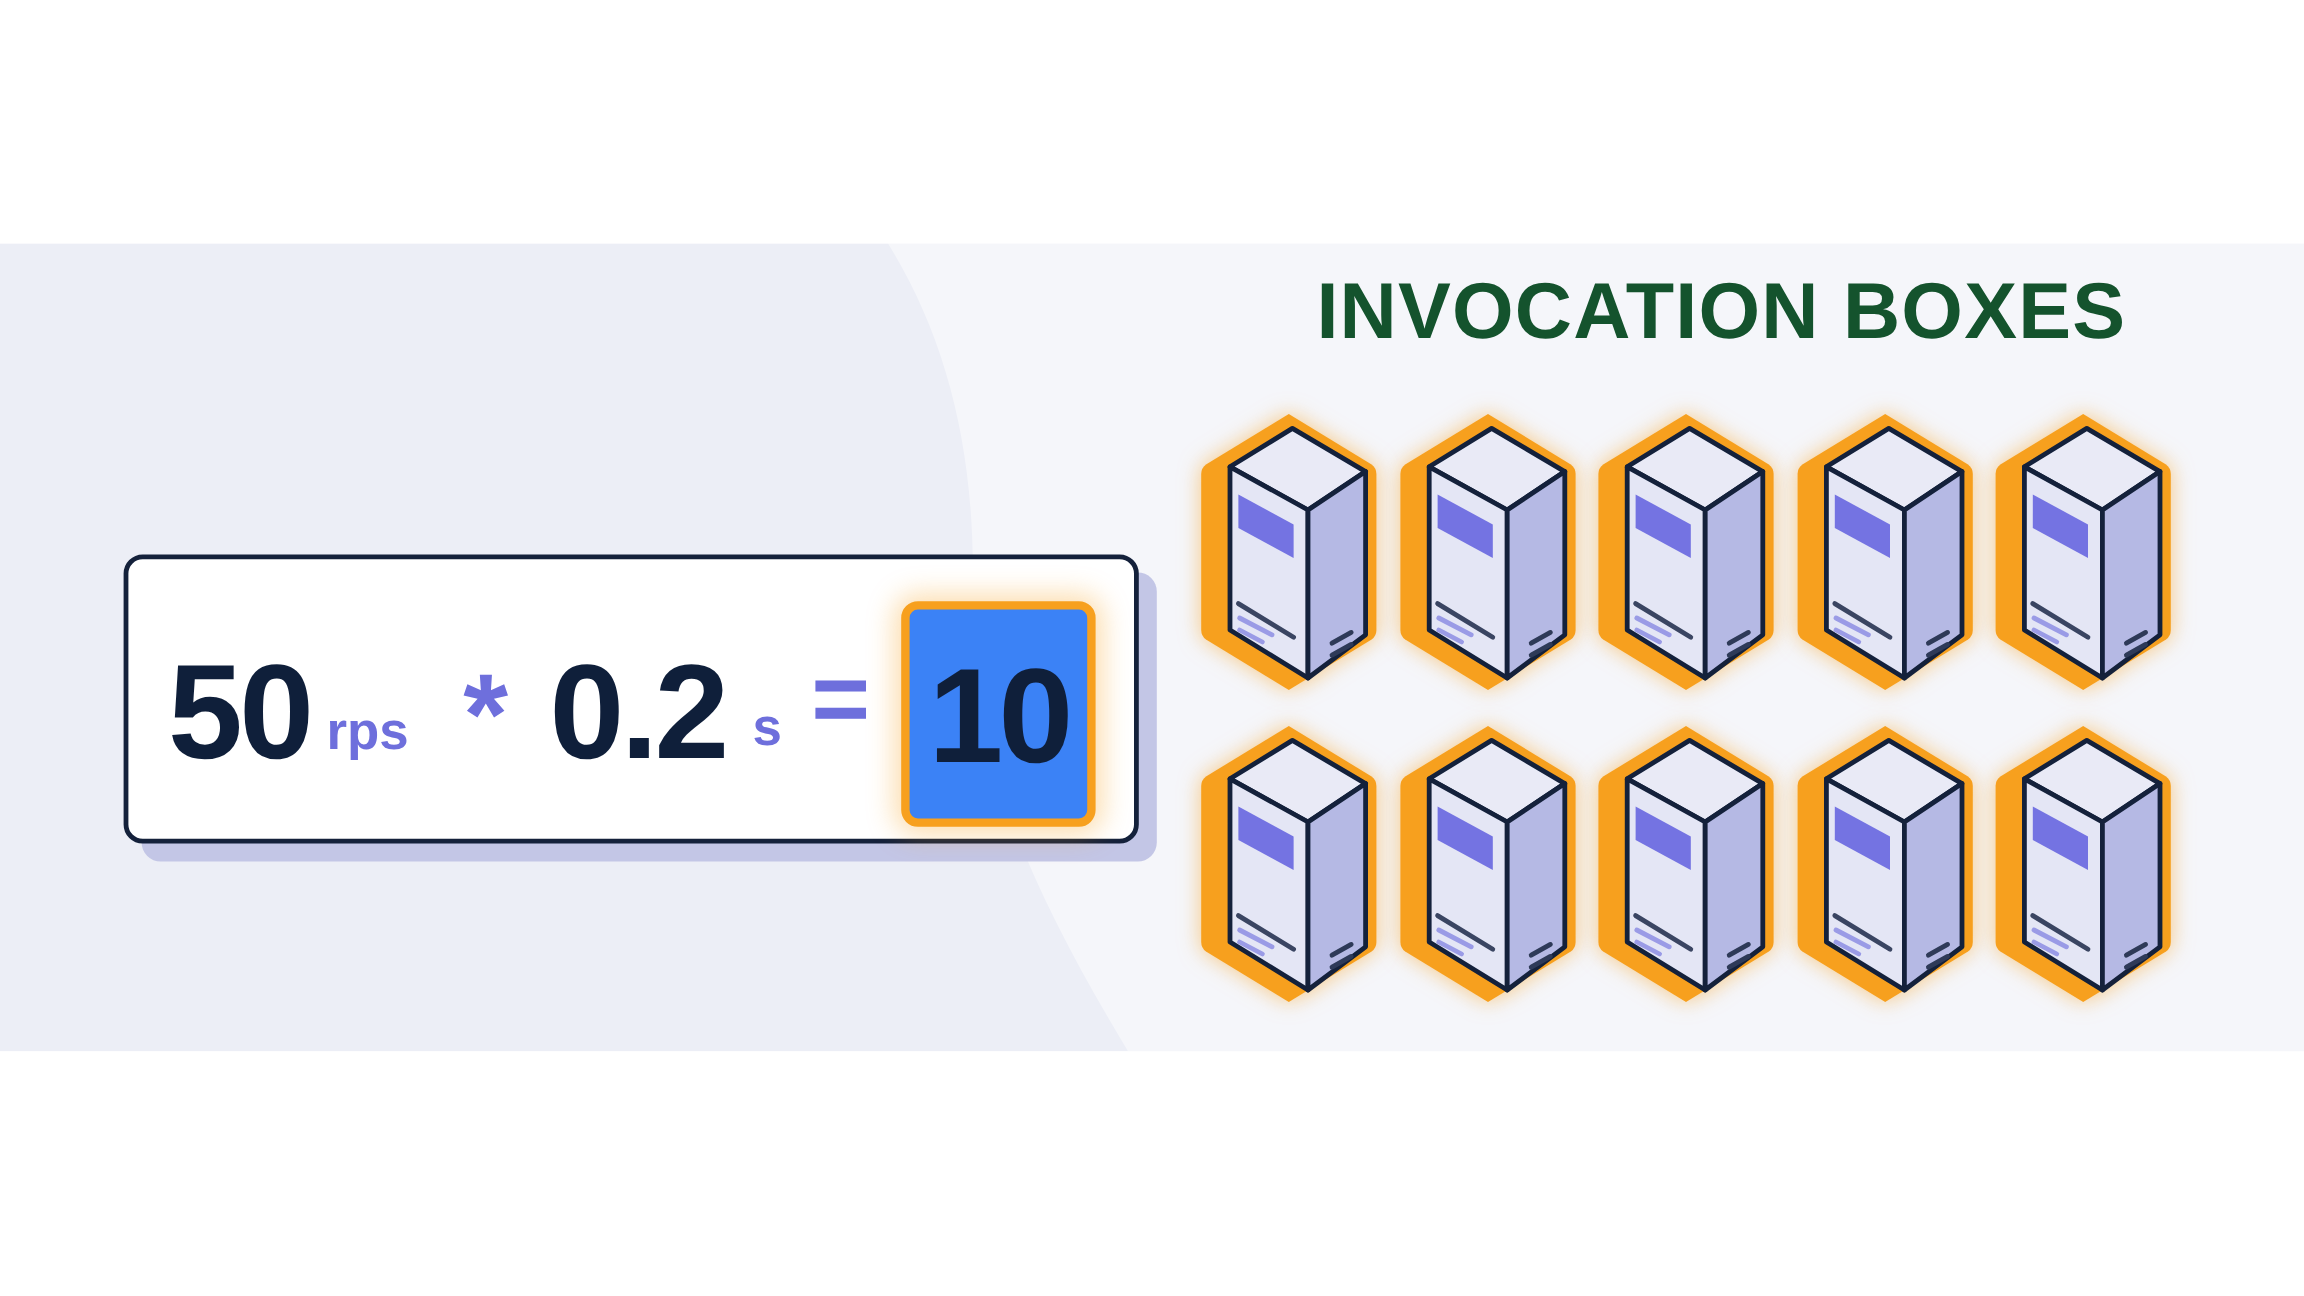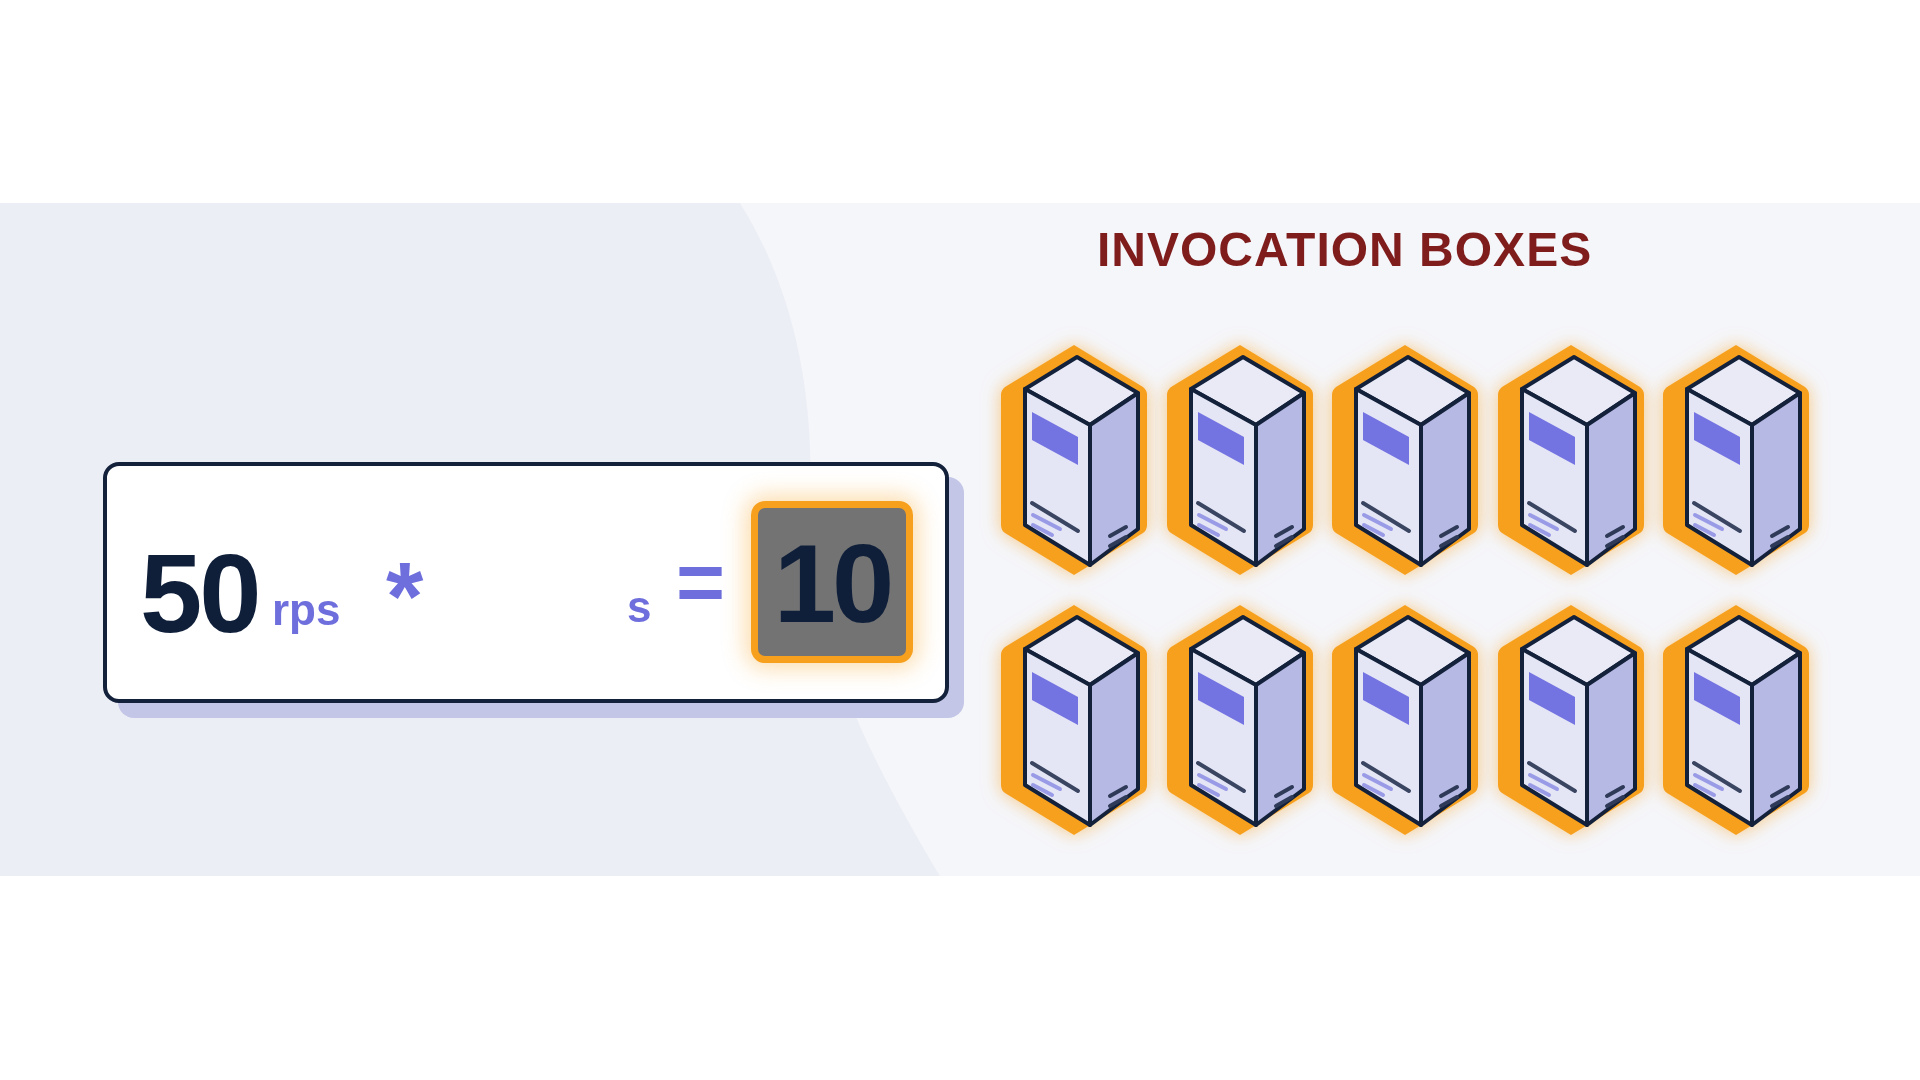--- a/index.html
+++ b/index.html
@@ -70,46 +70,46 @@
     }
     .op {
       color: #6E6FDC;
       font-weight: 700;
     }
     .result-box {
       position: absolute;
       left: 751px;
       top: 501px;
       width: 162px;
-      height: 162px;
+      height: 188px;
       box-sizing: border-box;
-      background: #737373;
+      background: #3b82f6;
       border: 7px solid #F7A01E;
       border-radius: 14px;
       box-shadow: 0 0 22px 6px rgba(247, 160, 30, 0.35);
       display: flex;
       align-items: center;
       justify-content: center;
     }
     .result-box .num {
       color: #0F1F3A;
       font-weight: 700;
       font-size: 112px;
       letter-spacing: -4px;
       line-height: 1;
       margin-top: 4px;
     }
     
     .title {
       position: absolute;
       left: 1097px;
       top: 226px;
-      font-size: 48px;
-      font-weight: 700;
-      color: #7f1d1d;
+      font-size: 66px;
+      font-weight: 700;
+      color: #14532d;
       letter-spacing: 1px;
       line-height: 1;
       white-space: nowrap;
     }
     
     .server {
       position: absolute;
       width: 148px;
       height: 234px;
     }
@@ -129,20 +129,21 @@
       <path d="M0,0 L740,0 C790,80 815,180 810,300 C805,420 860,540 940,673 L0,673 Z" fill="#ECEEF6"></path>
     </svg>
   </div>
 
   <div class="eq-shadow"></div>
   <div class="eq-card"></div>
 
   <span class="eq-text num" style="left:140px; top:538px;">50</span>
   <span class="eq-text unit" style="left:272px; top:588px;">rps</span>
   <span class="eq-text op" style="left:386px; top:548px; font-size:96px;">*</span>
+  <span class="eq-text num" style="left:458px; top:538px;">0.2</span>
   <span class="eq-text unit" style="left:627px; top:585px;">s</span>
   <span class="eq-text op" style="left:676px; top:540px; font-size:84px;">=</span>
 
   <div class="result-box">
     <span class="num">10</span>
   </div>
 
   <div class="title">INVOCATION BOXES</div>
 
   <div id="server-grid">

